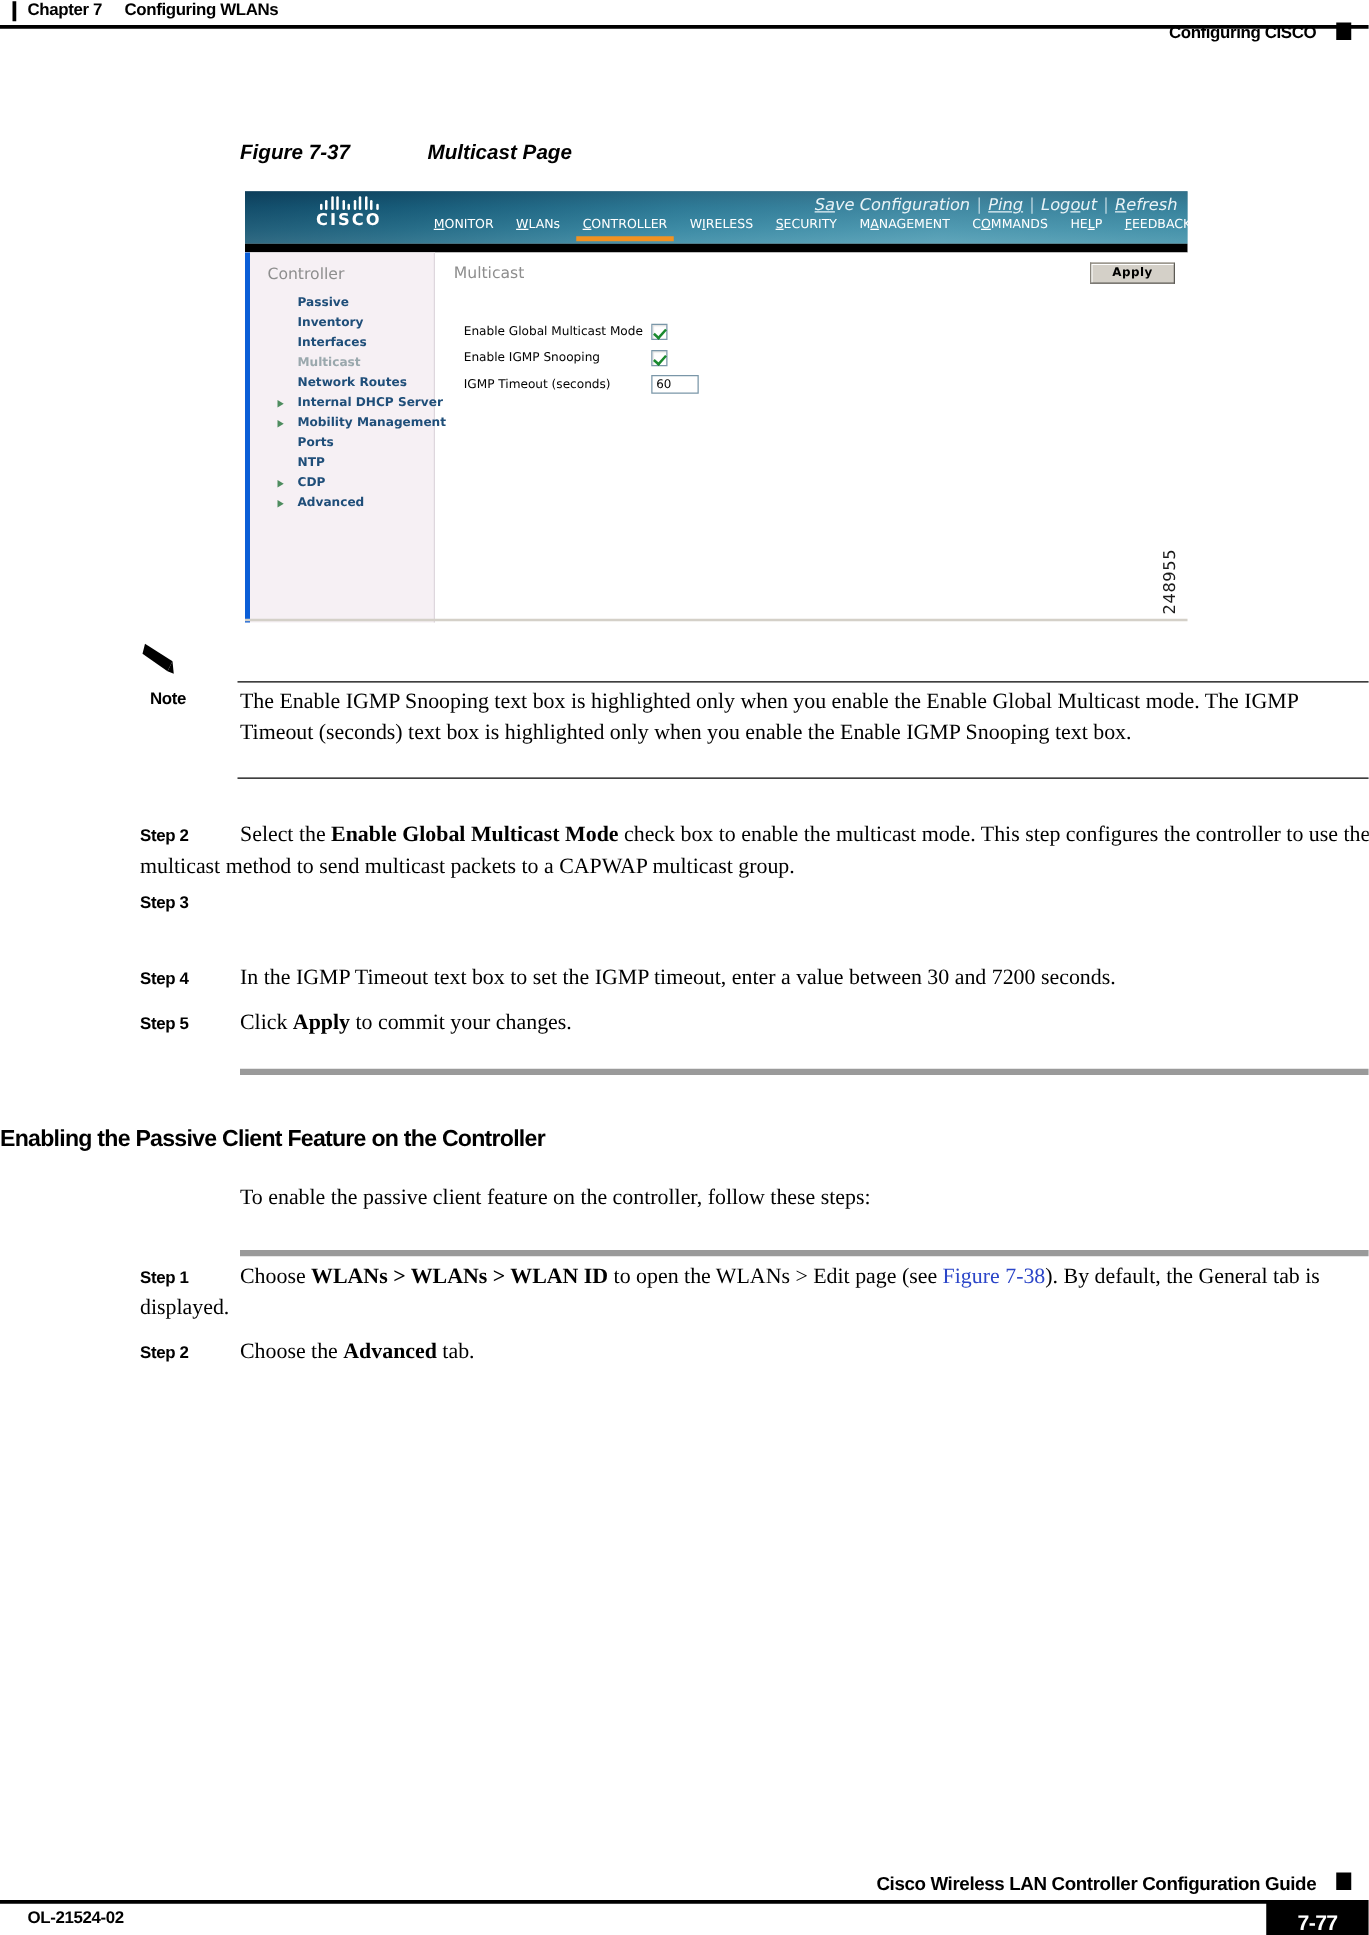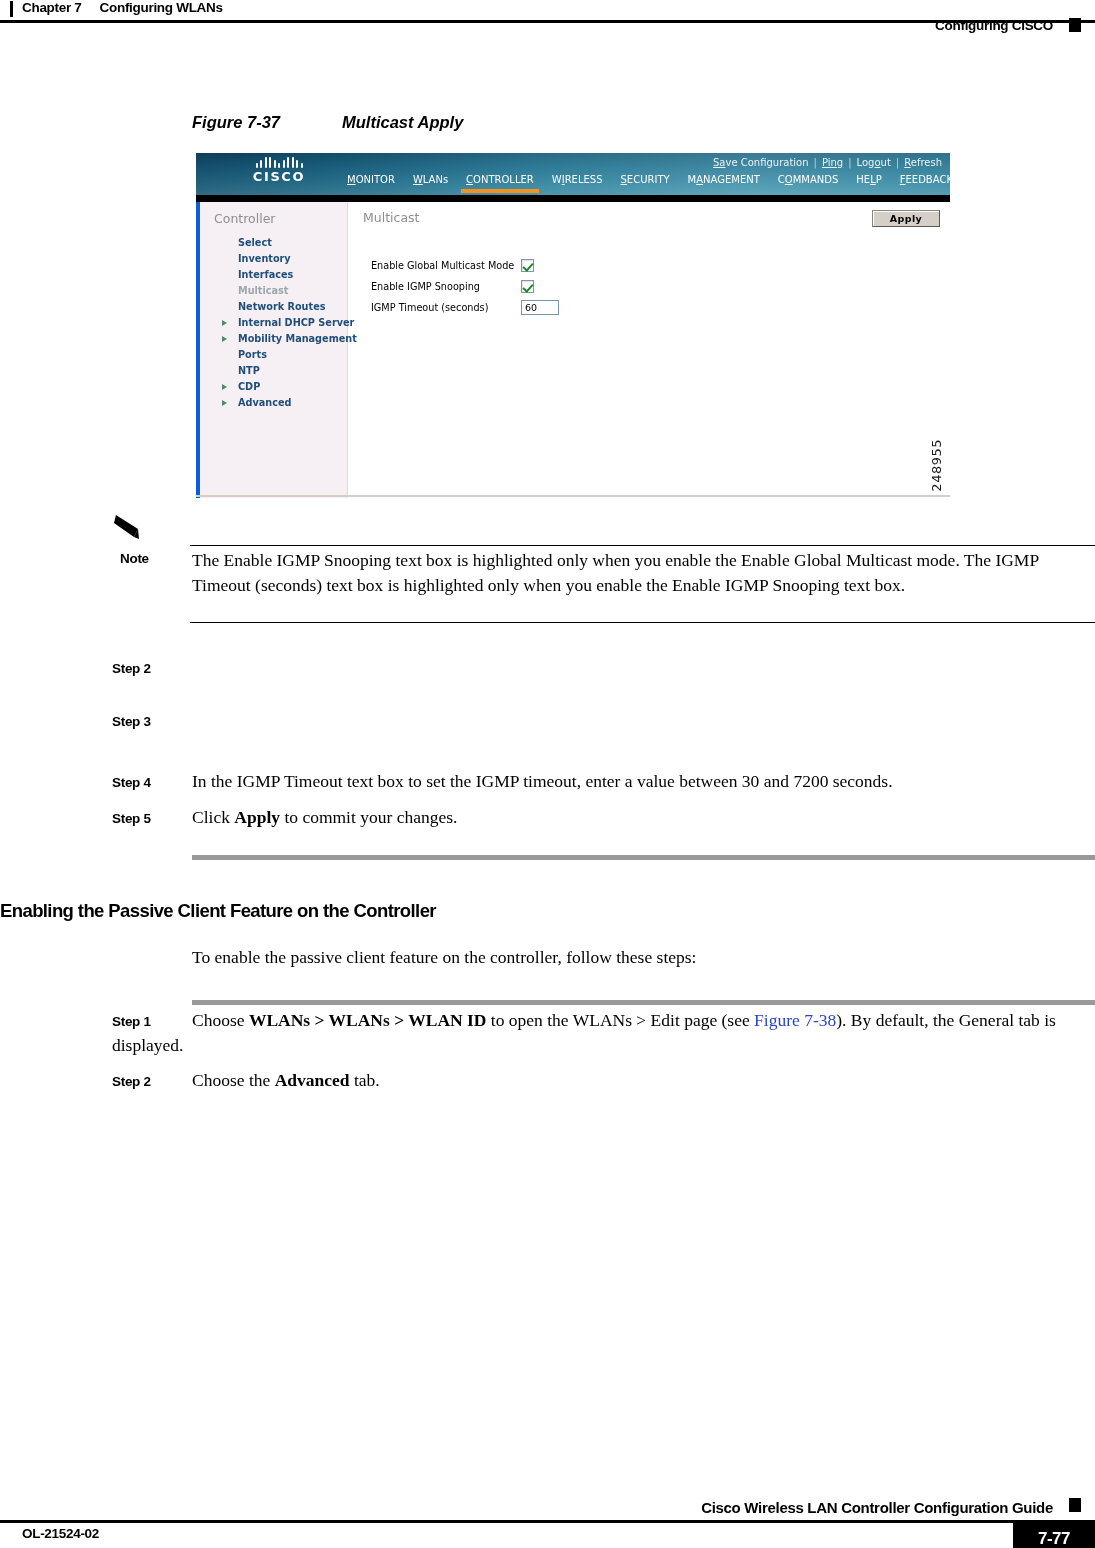--- a/index.html
+++ b/index.html
@@ -102,22 +102,23 @@
   .cisco-bars i:nth-child(10){ height: 8px; }
   .cisco-bars i:nth-child(11){ height: 5px; }
   .cisco-wordmark {
     color: #fff; font-family: "DejaVu Sans", sans-serif;
     font-weight: bold; font-size: 13px; letter-spacing: 1.6px;
     margin-top: 1px;
   }
 
   .shot-utility {
     position: absolute; right: 8px; top: 4px; z-index: 3;
-    color: #e9f3f7; font-size: 10px; white-space: nowrap;
-    font-family: "DejaVu Sans", sans-serif;
+    color: #e9f3f7; font-size: 13px; white-space: nowrap;
+    font-family: "DejaVu Sans", sans-serif;
+    font-style: italic;
   }
   .shot-utility .u-sep { padding: 0 5px; color: #b9d4de; }
   .underl { text-decoration: underline; }
 
   .shot-nav {
     position: absolute; left: 142px; top: 21px; z-index: 3;
     display: flex; align-items: flex-start; gap: 0px;
     font-size: 10px; font-family: "DejaVu Sans", sans-serif;
   }
   .shot-nav .navitem {
@@ -302,21 +303,21 @@
   <div class="hdr-left-bar"></div>
   <div class="hdr-left">
     <span class="chapter-num">Chapter 7</span><span>Configuring WLANs</span>
   </div>
   <div class="hdr-rule"></div>
   <div class="hdr-right">Configuring CISCO</div>
   <div class="hdr-right-sq"></div>
 </div>
 
 <div class="figure-caption">
-  <span class="fig-num">Figure 7-37</span><span>Multicast Apply</span>
+  <span class="fig-num">Figure 7-37</span><span>Multicast Page</span>
 </div>
 
 <div class="shot">
 
   <div class="shot-topbar"></div>
 
   <div class="cisco-logo">
     <div class="cisco-bars">
       <i></i>
         <i></i>
@@ -349,21 +350,21 @@
     <div class="navitem"><span class="lbl"><span class="underl">F</span>EEDBACK</span></div>
   </div>
 
   <div class="shot-blackbar"></div>
 
   <div class="shot-body">
 
     <div class="shot-sidebar">
       <div class="side-title">Controller</div>
       <div class="side-list">
-        <div class="side-item"><span>Select</span></div>
+        <div class="side-item"><span>Passive</span></div>
         <div class="side-item"><span>Inventory</span></div>
         <div class="side-item"><span>Interfaces</span></div>
         <div class="side-item current"><span>Multicast</span></div>
         <div class="side-item"><span>Network Routes</span></div>
         <div class="side-item"><span class="caret"></span><span>Internal DHCP Server</span></div>
         <div class="side-item"><span class="caret"></span><span>Mobility Management</span></div>
         <div class="side-item"><span>Ports</span></div>
         <div class="side-item"><span>NTP</span></div>
         <div class="side-item"><span class="caret"></span><span>CDP</span></div>
         <div class="side-item"><span class="caret"></span><span>Advanced</span></div>
@@ -400,20 +401,21 @@
   <path d="M22 25 L27 27 L26 17 Z" fill="#000"></path>
   <path d="M1 12 L7 16 L4 21 Z" fill="#fff"></path>
 </svg>
 <div class="note-rule-top"></div>
 <div class="note-label">Note</div>
 <div class="note-text">The Enable IGMP Snooping text box is highlighted only when you enable the Enable Global Multicast mode. The IGMP Timeout (seconds) text box is highlighted only when you enable the Enable IGMP Snooping text box.</div>
 <div class="note-rule-bot"></div>
 
 <div class="step" style="top:655px;">
   <span class="step-label">Step 2</span>
+  <span class="step-body"><span>Select the </span><span class="bold">Enable Global Multicast Mode</span><span> check box to enable the multicast mode. This step configures the controller to use the multicast method to send multicast packets to a CAPWAP multicast group.</span></span>
 </div>
 <div class="step" style="top:708px;">
   <span class="step-label">Step 3</span>
 </div>
 <div class="step" style="top:769px;">
   <span class="step-label">Step 4</span>
   <span class="step-body"><span>In the IGMP Timeout text box to set the IGMP timeout, enter a value between 30 and 7200 seconds.</span></span>
 </div>
 <div class="step" style="top:805px;">
   <span class="step-label">Step 5</span>

